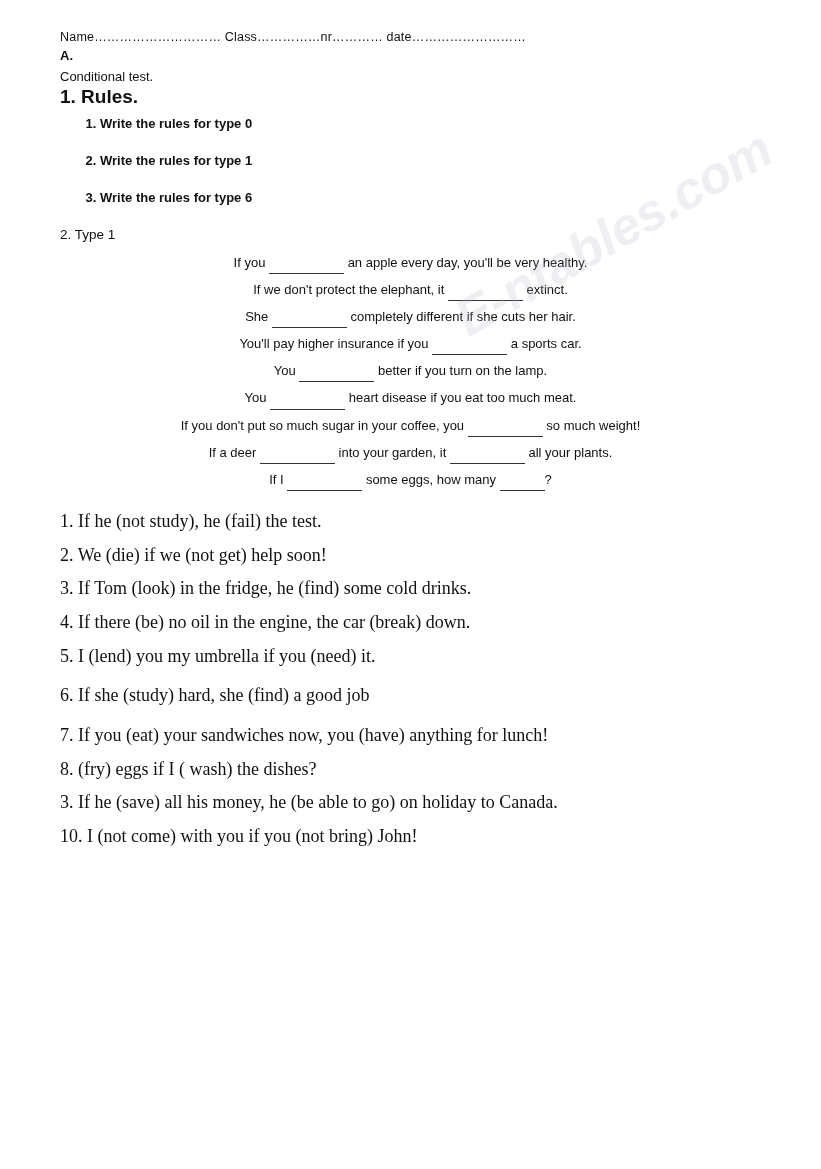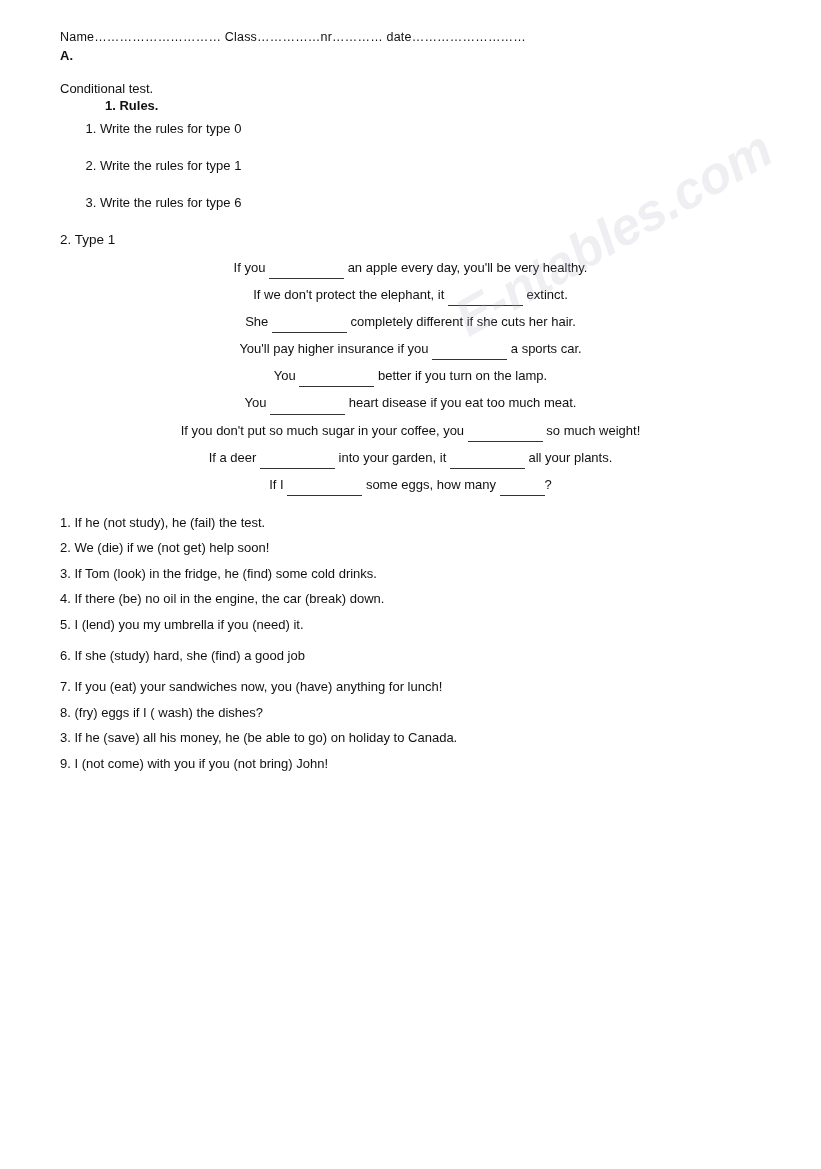--- a/index.html
+++ b/index.html
@@ -37,36 +37,36 @@
       margin-bottom: 0;
       letter-spacing: 0.2px;
     }
     .section-label {
       font-size: 13px;
       font-weight: bold;
       margin-top: 4px;
     }
     .test-title {
       font-size: 13px;
-      margin-top: 18px;
+      margin-top: 6px;
     }
     .rules-heading {
-      font-size: 13px;
+      font-size: 19px;
       font-weight: bold;
       margin-top: 2px;
-      margin-left: 45px;
     }
     .numbered-list {
       margin-left: 40px;
       margin-top: 8px;
     }
     .numbered-list li {
       margin-bottom: 22px;
       font-size: 13px;
       list-style-type: decimal;
+      font-weight: bold;
     }
     .section2-title {
       font-size: 13.5px;
       font-weight: normal;
       margin-top: 18px;
       margin-bottom: 10px;
     }
     .fill-line {
       font-size: 13px;
       margin-bottom: 5px;
@@ -83,23 +83,24 @@
     .blank-sm {
       min-width: 45px;
     }
     .blank-lg {
       min-width: 75px;
     }
     .exercise-section {
       margin-top: 16px;
     }
     .exercise-item {
-      font-size: 13px;
+      font-size: 18px;
       margin-bottom: 4px;
       line-height: 1.65;
+      font-family: Liberation Serif, serif;
     }
     .section-gap {
       margin-top: 10px;
     }
   </style>
 </head>
 <body>
 
 <div class="watermark">
   <span>E-ntables.com</span>
@@ -187,15 +188,15 @@
   <div class="exercise-item section-gap">
     <span>7. If you (eat) your sandwiches now, you (have) anything for lunch!</span>
   </div>
   <div class="exercise-item">
     <span>8. (fry) eggs if I ( wash) the dishes?</span>
   </div>
   <div class="exercise-item">
     <span>3. If he (save) all his money, he (be able to go) on holiday to Canada.</span>
   </div>
   <div class="exercise-item">
-    <span>9. I (not come) with you if you (not bring) John!</span>
+    <span>10. I (not come) with you if you (not bring) John!</span>
   </div>
 </div>
 
 </body></html>

